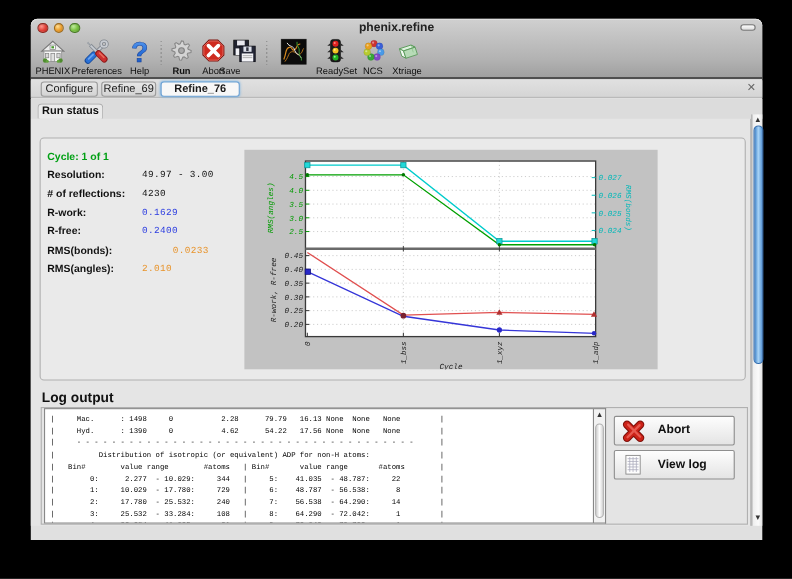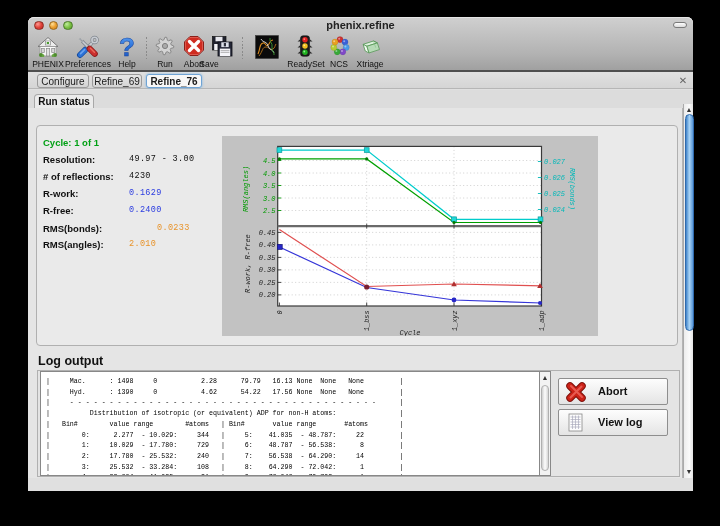--- a/index.html
+++ b/index.html
@@ -152,34 +152,34 @@
           <polygon points="4,7 15,7 18,10 7,10" fill="#dff2df" stroke="#5a9a5a" stroke-width="0.8"></polygon>
           <polygon points="4,7 7,10 7,17 4,14" fill="#f4fbf4" stroke="#5a9a5a" stroke-width="0.8"></polygon>
           <polygon points="7,10 18,10 18,17 7,17" fill="#b8e0b8" stroke="#5a9a5a" stroke-width="0.8" opacity="0.9"></polygon>
           <line x1="15" y1="7" x2="18" y2="10" stroke="#5a9a5a" stroke-width="0.6"></line>
           <line x1="15" y1="7" x2="15" y2="14" stroke="#6aaa6a" stroke-width="0.5" opacity="0.7"></line>
         </g>
       </svg>
       <div class="tblbl" style="left:-25px;width:90px;">PHENIX</div>
       <div class="tblbl" style="left:15px;width:90px;">Preferences</div>
       <div class="tblbl" style="left:54px;width:90px;">Help</div>
-      <div class="tblbl" style="left:92px;width:90px;">Run</div>
+      <div class="tblbl" style="left:92px;width:90px;font-weight:bold;">Run</div>
       <div class="tblbl" style="left:121px;width:90px;">Abort</div>
       <div class="tblbl" style="left:136px;width:90px;">Save</div>
       <div class="tblbl" style="left:194px;width:90px;margin-top:16px;">Graphics</div>
       <div class="tblbl" style="left:233px;width:90px;">ReadySet</div>
       <div class="tblbl" style="left:266px;width:90px;">NCS</div>
       <div class="tblbl" style="left:297px;width:90px;">Xtriage</div>
     <div class="sep" style="left:118px;"></div>
     <div class="sep" style="left:214px;"></div>
   </div>
   <div id="tabstrip">
     <div class="tab" style="left:9px;width:52px;">Configure</div>
     <div class="tab" style="left:64px;width:50px;">Refine_69</div>
-    <div class="tab tabsel" style="left:118px;width:56px;">Refine_76</div>
+    <div class="tab tabsel" style="left:118px;width:72px;">Refine_76</div>
   </div>
   <div class="xclose">✕</div>
   <div id="rsrow">
       <div id="rstab">Run status</div>
     </div>
   <div id="panel">
     <div id="refbox">
       <div class="lbl" style="left:6px;top:10.5px;color:#00a014;">Cycle: 1 of 1</div>
       <div class="lbl" style="left:6px;top:27.5px;">Resolution:</div>
         <div class="val" style="left:92px;top:27.5px;">49.97 - 3.00</div>

